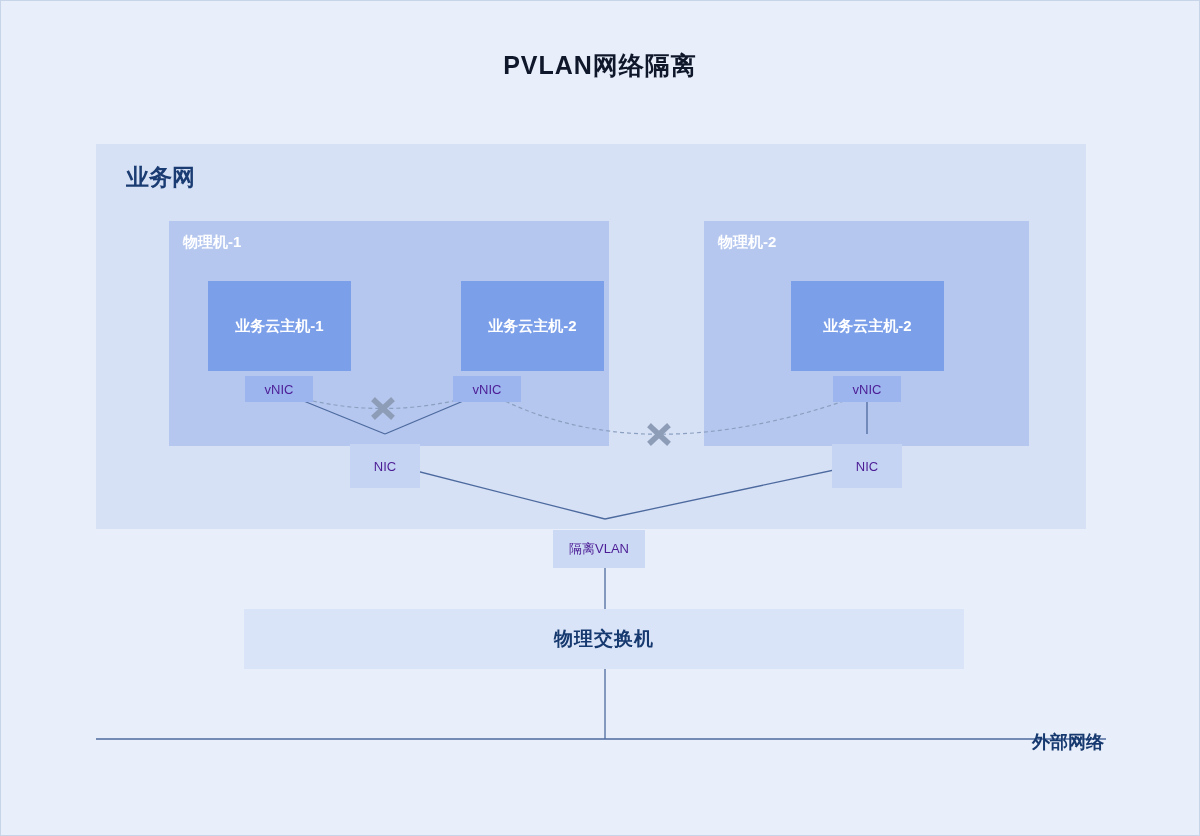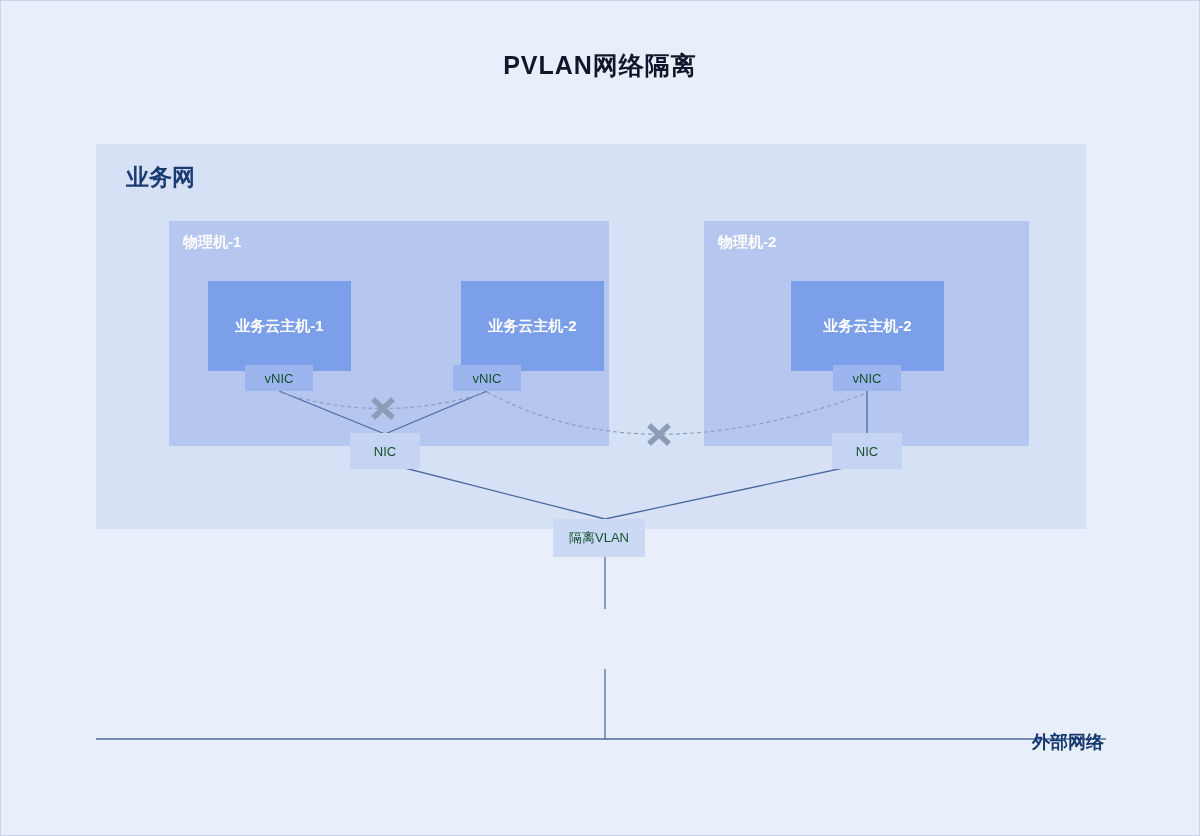--- a/index.html
+++ b/index.html
@@ -46,29 +46,29 @@
     background:#7c9fe9;
     color:#ffffff; font-size:15px; font-weight:bold;
     display:flex; align-items:center; justify-content:center;
     text-align:left;
   }
   .host1 { left:207px; top:280px; width:143px; height:90px; }
   .host2 { left:412px; top:280px; width:143px; height:90px;margin-left:48px; }
   .host3 { left:790px; top:280px; width:153px; height:90px; }
 
   .badge {
-    color:#14532d; font-size:13px;
-    display:flex; align-items:center; justify-content:center;
+    color:#4c1d95; font-size:13px;
+    display:flex; align-items:center; justify-content:center;margin-top:11px;
   }
   .vnic { width:68px; height:26px; background:#9cb5ee; }
   .vnic1 { left:244px; top:364px; }
   .vnic2 { left:452px; top:364px; }
   .vnic3 { left:832px; top:364px; }
 
-  .nic { width:70px; height:36px; background:#c6d4f3; }
+  .nic { width:70px; height:44px; background:#c6d4f3; }
   .nic1 { left:349px; top:432px; }
   .nic2 { left:831px; top:432px; }
 
   .vlan {
     left:552px; top:518px; width:92px; height:38px;
     background:#ccd9f5;
   }
 
   .switch {
     left:243px; top:608px; width:720px; height:60px;
@@ -136,18 +136,19 @@
 
   <div class="abs badge vnic vnic1">vNIC</div>
   <div class="abs badge vnic vnic2">vNIC</div>
   <div class="abs badge vnic vnic3">vNIC</div>
 
   <div class="abs badge nic nic1">NIC</div>
   <div class="abs badge nic nic2">NIC</div>
 
   <div class="abs badge vlan">隔离VLAN</div>
 
+  <div class="abs switch">物理交换机</div>
 
   <div class="abs ext-label">外部网络</div>
 
   <div class="abs title">PVLAN网络隔离</div>
 
 </div>
 
 </body></html>

